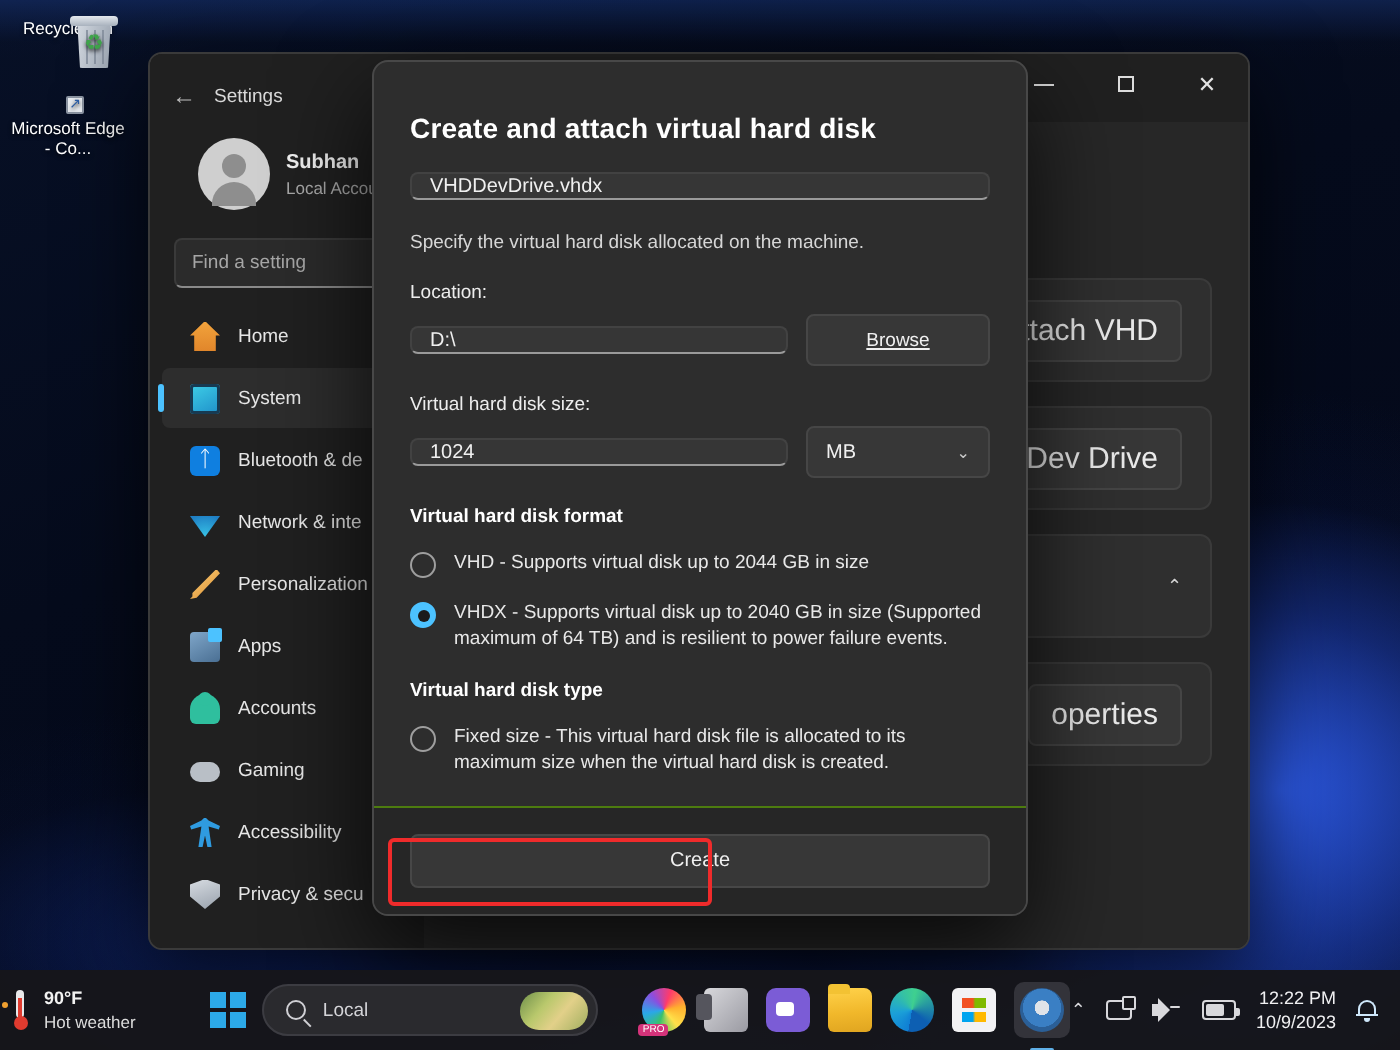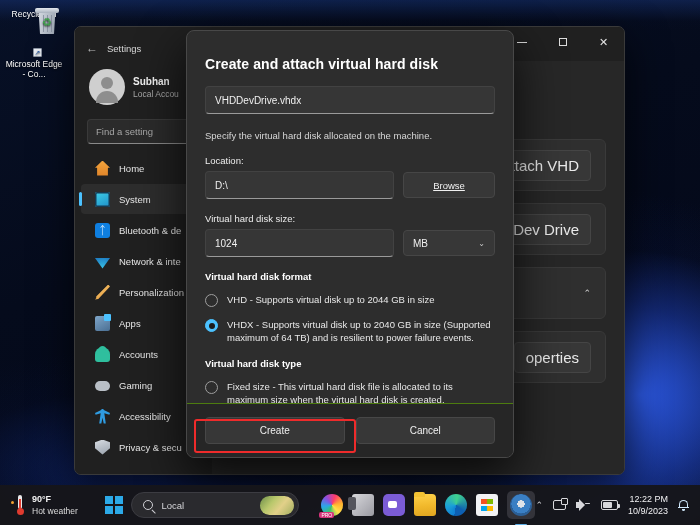--- a/index.html
+++ b/index.html
@@ -117,21 +117,21 @@
     padding-top: 8px;
   }
   .nav-top {
     display:flex; align-items:center; gap:8px;
     padding: 6px 10px 2px 10px;
   }
   .back-arrow { color:#b9b9b9; font-size:12px; width:14px; text-align:center; }
   .app-title { color:#d8d8d8; font-size:9.5px; }
   .profile {
     display:flex; align-items:center; gap:8px;
-    padding: 12px 10px 10px 14px;
+    padding: 12px 10px 10px 24px;
   }
   .avatar {
     width:36px; height:36px; border-radius:50%;
     background:#cfcfcf; position:relative; flex:none;
   }
   .avatar .head { position:absolute; left:12px; top:8px; width:12px; height:12px; border-radius:50%; background:#8e8e8e; }
   .avatar .torso { position:absolute; left:7px; top:22px; width:22px; height:12px; border-radius:11px 11px 0 0; background:#8e8e8e; }
   .profile .names { overflow:hidden; }
   .profile .uname { color:#f0f0f0; font-size:10px; font-weight:bold; line-height:13px; white-space:nowrap; }
   .profile .utype { color:#a8a8a8; font-size:8.5px; line-height:12px; white-space:nowrap; }
@@ -220,21 +220,21 @@
     box-shadow: 0 18px 48px rgba(0,0,0,0.78);
     overflow:hidden;
   }
   .dlg-body { padding: 16px 18px 0 18px; }
   .dlg-title {
     color:#ffffff; font-size:14px; font-weight:bold;
     letter-spacing:.1px;
     margin: 9px 0 14px 0;
   }
   .text-field {
-    height:28px;
+    height:14px;
     background:#363636;
     border:1px solid #424242;
     border-bottom:1px solid #9a9a9a;
     border-radius:4px;
     display:flex; align-items:center;
     padding: 0 9px;
     color:#f0f0f0; font-size:10px;
   }
   .dlg-desc { color:#d6d6d6; font-size:9.5px; margin: 16px 0 0 0; }
   .field-label { color:#ededed; font-size:9.5px; margin: 14px 0 5px 0; }
@@ -294,21 +294,21 @@
   }
 
   
   #taskbar {
     position:absolute; left:0; bottom:0; width:700px; height:40px;
     background: rgba(22,22,26,0.96);
     display:flex; align-items:center;
   }
   .tb-weather {
     display:flex; align-items:center; gap:6px;
-    padding-left: 14px; width: 160px;
+    padding-left: 4px; width: 160px;
   }
   .thermo { width:12px; height:20px; position:relative; flex:none; }
   .thermo .tube { position:absolute; left:4px; top:0; width:4px; height:14px; background:#e8e8ea; border-radius:2px; }
   .thermo .fill { position:absolute; left:5px; top:4px; width:2px; height:11px; background:#e03b2f; }
   .thermo .bulb { position:absolute; left:2.5px; bottom:0; width:7px; height:7px; border-radius:50%; background:#e03b2f; }
   .thermo .dot { position:absolute; left:-3px; top:6px; width:3px; height:3px; border-radius:50%; background:#f0a030; }
   .tb-weather .wx { line-height:12px; }
   .tb-weather .t1 { color:#f2f2f2; font-size:9px; font-weight:bold; }
   .tb-weather .t2 { color:#dcdcdc; font-size:8.5px; }
 
@@ -542,21 +542,20 @@
     <div class="group-label">Virtual hard disk type</div>
 
     <div class="radio-row">
       <span class="radio"></span>
       <span class="radio-text">Fixed size - This virtual hard disk file is allocated to its maximum size when the virtual hard disk is created.</span>
     </div>
   </div>
 
   <div class="dlg-footer">
     <div class="footer-btn">Create</div>
-    <div class="footer-btn">Cancel</div>
   </div>
 </div>
 
 <div id="create-highlight"></div>
 
 <div id="taskbar">
 
   <div class="tb-weather">
     <span class="thermo">
       <span class="tube"></span>

